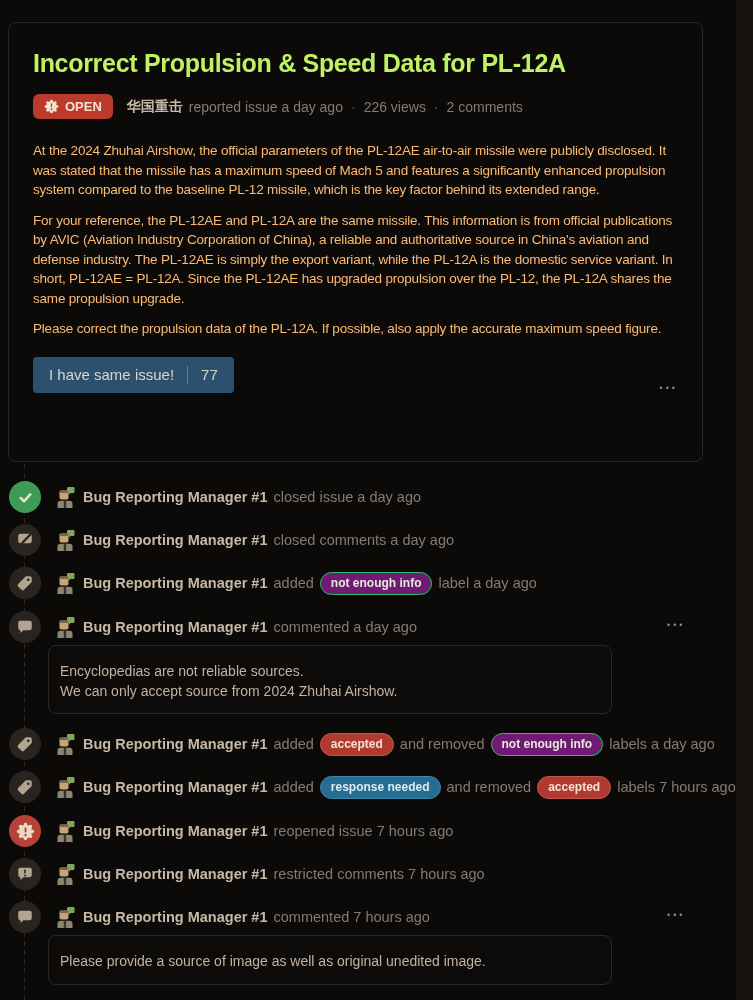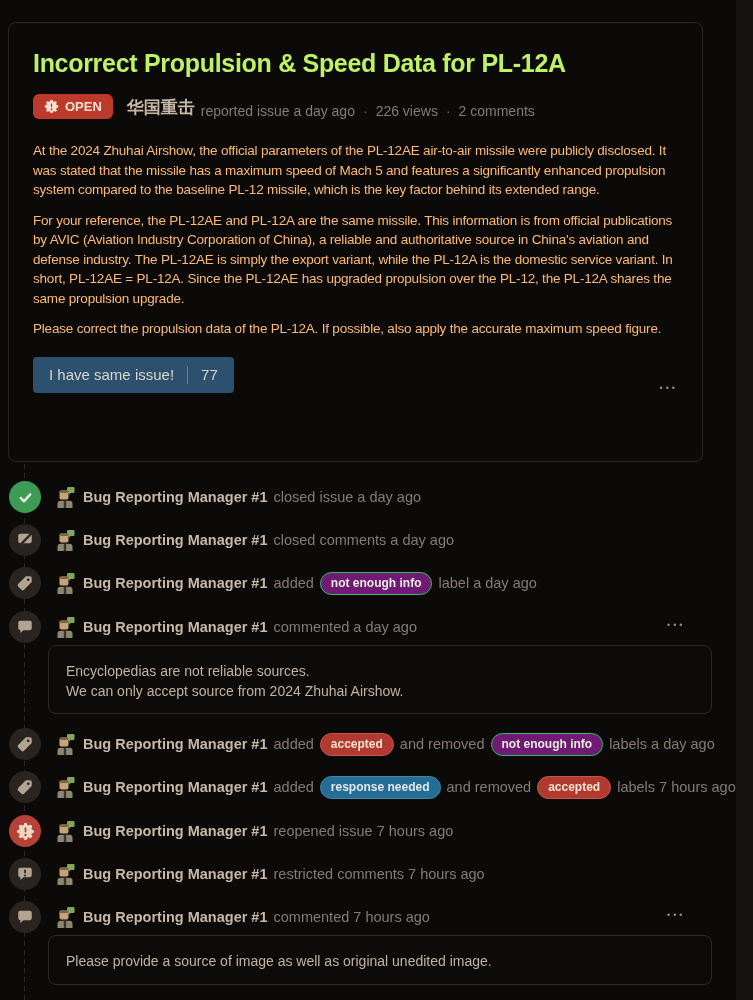--- a/index.html
+++ b/index.html
@@ -10,26 +10,26 @@
     font-family:"Liberation Sans", sans-serif;
   }
   .scroll-strip { position:absolute; right:0; top:0; width:17px; height:1000px; background:#151210; }
 
   
   .card {
     position:absolute; left:8px; top:22px; width:695px; height:440px;
     border:1px solid #2b2521; border-radius:8px; padding:24px 24px 0;
   }
   .title { margin:2px 0 0; font-size:25px; font-weight:700; letter-spacing:-0.3px; color:#bef264; }
-  .meta-row { display:flex; align-items:flex-end; margin-top:16px; font-size:14px; color:#847b73; }
+  .meta-row { display:flex; align-items:center; margin-top:16px; font-size:14px; color:#847b73; }
   .open-badge {
     display:inline-flex; align-items:center; gap:6px; background:#bc3a2b; color:#f3e2d1;
     font-weight:700; font-size:13px; padding:5px 11px; border-radius:6px; border:none;
   }
-  .reporter { font-weight:700; color:#c8b8a6; font-size:17px; margin-left:14px; }
+  .reporter { font-weight:700; color:#c8b8a6; font-size:14px; margin-left:14px; }
   .meta-item { margin-left:6px; }
   .meta-dot { margin:0 8px; color:#6b635c; }
 
   .body-text { margin-top:22px; }
   .body-text p { margin:0 0 11px; font-size:13.5px; line-height:19.5px; letter-spacing:-0.2px; color:#fdba74; }
 
   .action-row { display:flex; justify-content:space-between; align-items:flex-end; margin-top:18px; }
   .same-issue-btn {
     display:inline-flex; align-items:center; background:#2c506e; border:none; border-radius:4px;
     padding:9px 16px; color:#d9d6ca; font-size:15px; font-family:inherit; cursor:pointer;
@@ -56,22 +56,22 @@
   .pill {
     font-size:12px; font-weight:700; padding:3px 10px 4px; border-radius:999px; cursor:pointer;
   }
   .pill-green { background:#701a75; color:#e3ecd8; border:1px solid #22c55e; }
   .pill-red   { background:#b13a30; color:#f5e1d0; border:1px solid #c5564b; }
   .pill-blue  { background:#266d93; color:#e0e9ec; border:1px solid #3d87ad;text-align:right; }
 
   .menu-dots { position:absolute; left:667px; }
 
   .comment-box {
-    position:absolute; left:48px; width:664px; border:1px solid #2e2824; border-radius:8px;
-    background:#0d0b09; padding:15px 17px; font-size:14px; line-height:20px; color:#c2b2a2;
+    position:absolute; left:48px; width:564px; border:1px solid #2e2824; border-radius:8px;
+    background:#0d0b09; padding:15px 11px; font-size:14px; line-height:20px; color:#c2b2a2;
   }
   .box-1 { top:645px; height:69px; }
   .box-2 { top:935px; height:50px; }
 </style>
 </head>
 <body>
 
 <svg width="0" height="0" style="position:absolute">
   <defs>
     <g id="ico-badge-bang">

